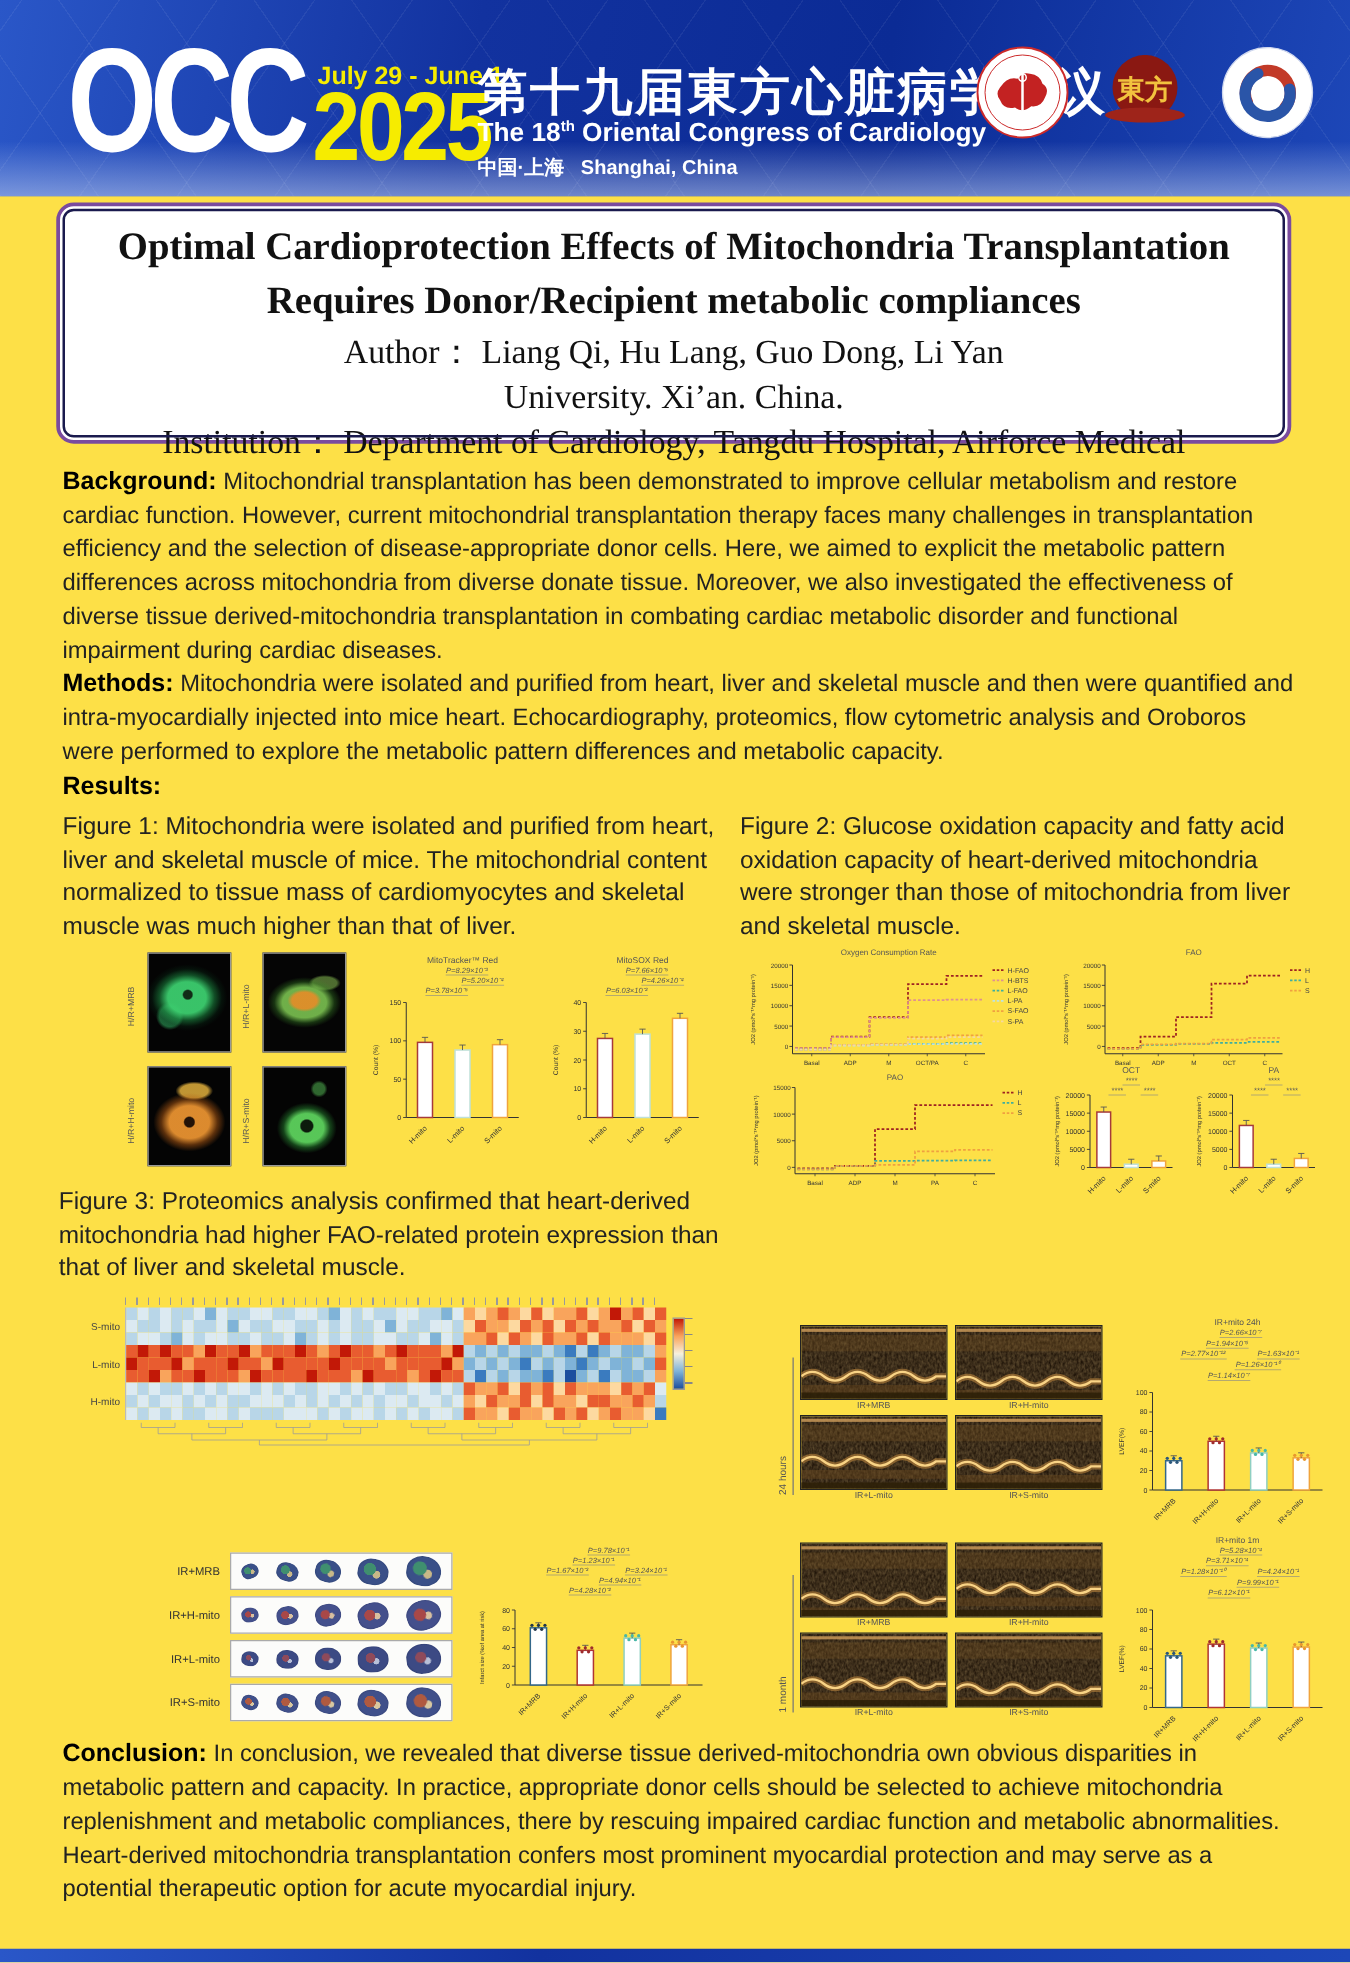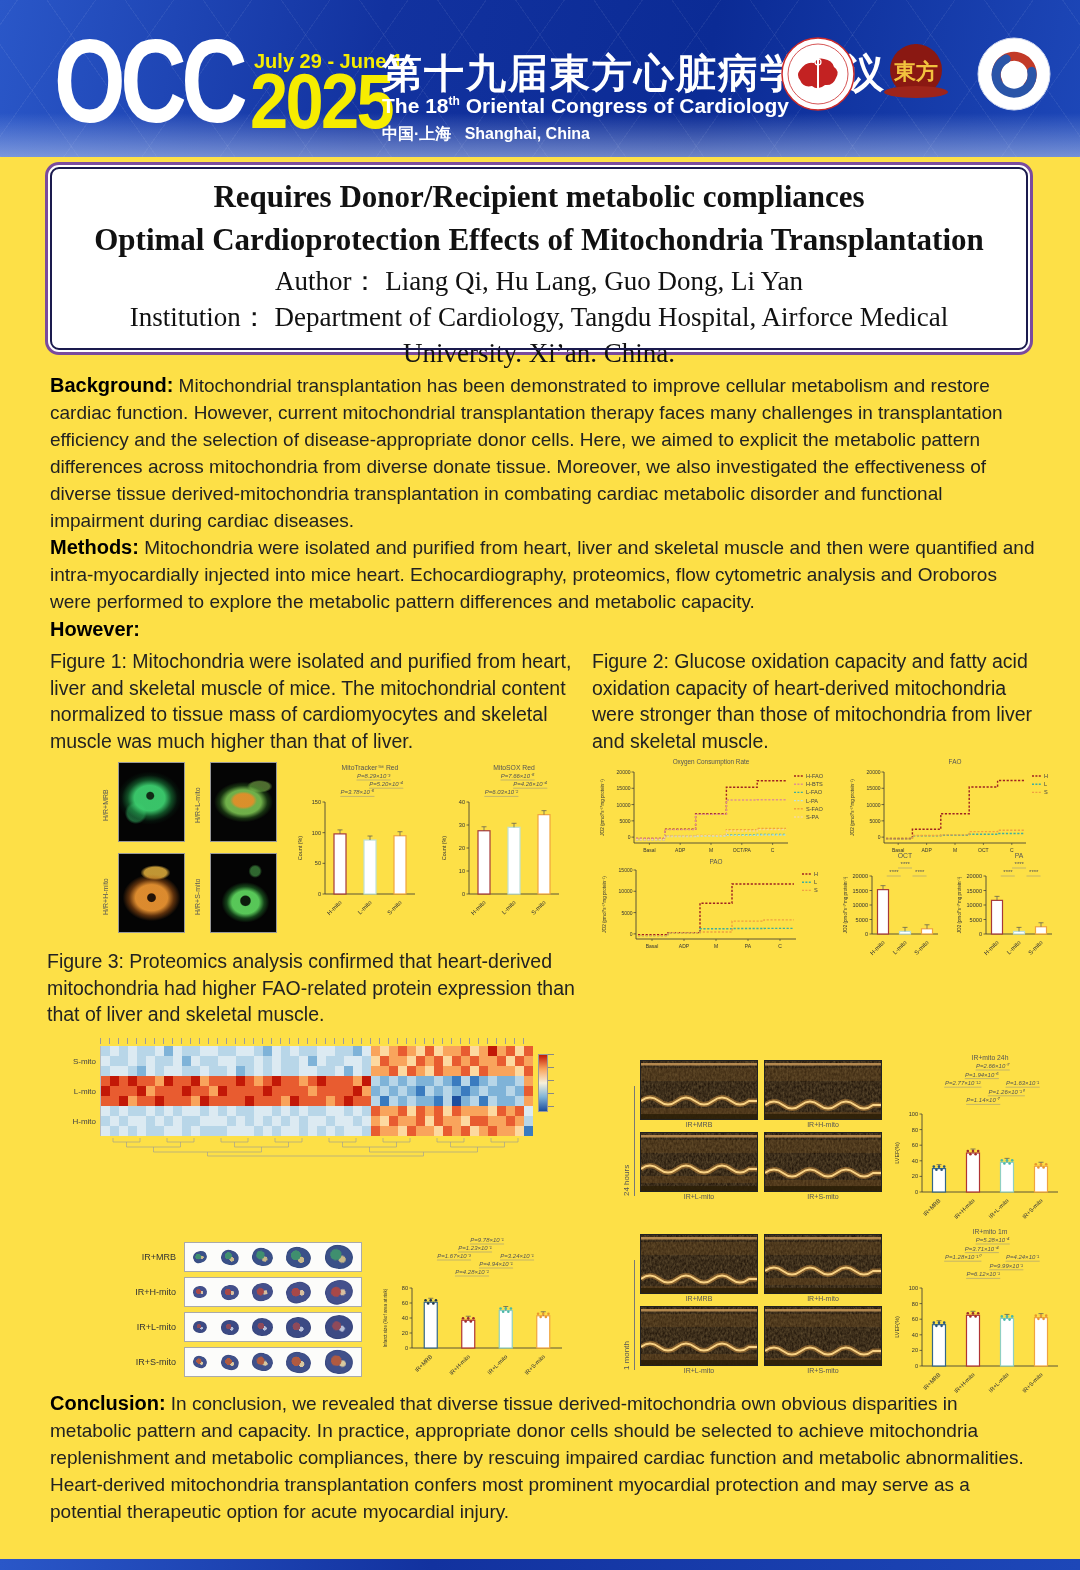--- a/index.html
+++ b/index.html
@@ -137,35 +137,35 @@
         <svg width="76" height="76" viewBox="0 0 76 76">
           <circle cx="38" cy="38" r="36" fill="#ffffff" stroke="#d0d8ee" stroke-width="1"></circle>
           <path d="M22 46 A 18 18 0 1 1 52 50" fill="none" stroke="#c23a28" stroke-width="9" stroke-linecap="round"></path>
           <path d="M54 30 A 18 18 0 1 1 26 26" fill="none" stroke="#2a55a8" stroke-width="9" stroke-linecap="round" transform="rotate(18 38 38)"></path>
         </svg>
       </span>
     </div>
   </div>
 
   <div class="titlebox">
+    <div class="tb-line">Optimal Cardioprotection Effects of Mitochondria Transplantation</div>
     <div class="tb-line">Requires Donor/Recipient metabolic compliances</div>
-    <div class="tb-line">Optimal Cardioprotection Effects of Mitochondria Transplantation</div>
     <div class="tb-author">Author：  Liang Qi, Hu Lang, Guo Dong, Li Yan</div>
+    <div class="tb-inst">University. Xi’an. China.</div>
     <div class="tb-inst">Institution：  Department of Cardiology, Tangdu Hospital, Airforce Medical</div>
-    <div class="tb-inst">University. Xi’an. China.</div>
   </div>
 
   <div class="para" style="left:50px;top:372px;width:986px;">
     <b>Background:</b><span> Mitochondrial transplantation has been demonstrated to improve cellular metabolism and restore cardiac function. However, current mitochondrial transplantation therapy faces many challenges in transplantation efficiency and the selection of disease-appropriate donor cells. Here, we aimed to explicit the metabolic pattern differences across mitochondria from diverse donate tissue. Moreover, we also investigated the effectiveness of diverse tissue derived-mitochondria transplantation in combating cardiac metabolic disorder and functional impairment during cardiac diseases.</span>
   </div>
   <div class="para" style="left:50px;top:534px;width:986px;">
     <b>Methods:</b><span> Mitochondria were isolated and purified from heart, liver and skeletal muscle and then were quantified and intra-myocardially injected into mice heart. Echocardiography, proteomics, flow cytometric analysis and Oroboros were performed to explore the metabolic pattern differences and metabolic capacity.</span>
   </div>
   <div class="para" style="left:50px;top:616px;">
-    <b>However:</b>
+    <b>Results:</b>
   </div>
 
   <div class="caption" style="left:50px;top:648px;width:528px;">Figure 1: Mitochondria were  isolated and purified from heart, liver and skeletal muscle of mice. The mitochondrial content normalized to tissue mass of cardiomyocytes and skeletal muscle was much higher than that of liver.</div>
   <div class="caption" style="left:592px;top:648px;width:450px;">Figure 2: Glucose oxidation capacity and fatty acid oxidation capacity of heart-derived mitochondria were  stronger than those of mitochondria from liver and skeletal muscle.</div>
 
   <div id="fig1">
     <div class="f1grid">
       <span class="vlabel">H/R+MRB</span>
       <div class="micro m1"></div>
       <span class="vlabel">H/R+L-mito</span>

